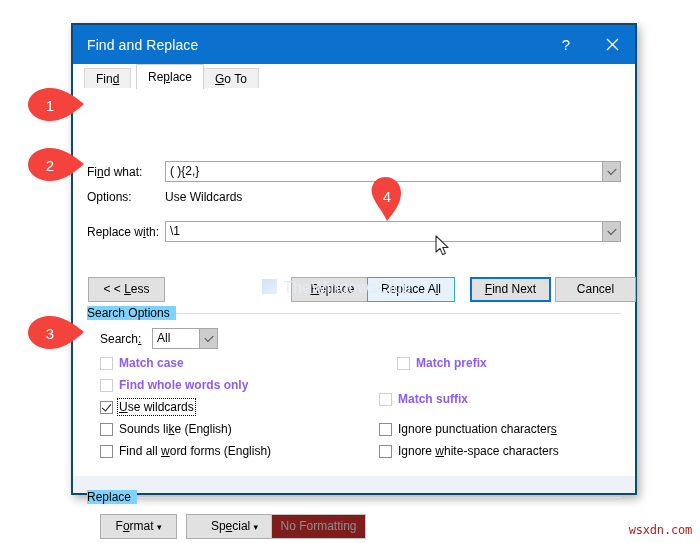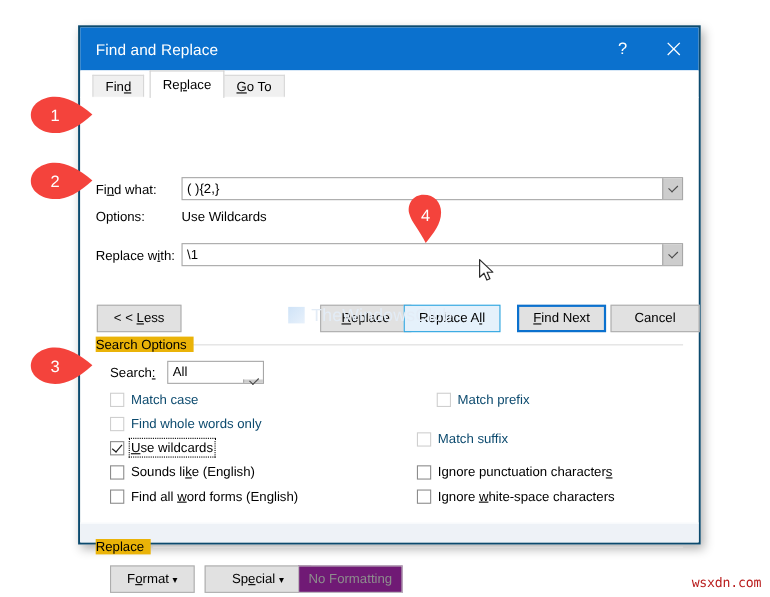--- a/index.html
+++ b/index.html
@@ -172,30 +172,30 @@
     background: #e5f1fb;
     border: 1px solid #2ca5e0;
   }
   .btn.default {
     background: #e1e1e1;
     border: 2px solid #0b71ce;
     line-height: 21px;
   }
   .btn.disabled {
     color: #8d8d8d;
-    background: #701a75;
+    background: #7f1d1d;
     border-color: #c4c4c4;
   }
 
   
   .group-label {
     position: absolute;
     font-size: 12px;
     color: #000;
-    background: #eab308;
+    background: #7dd3fc;
     padding-right: 6px;
     z-index: 2;
   }
   .group-line {
     position: absolute;
     height: 1px;
     background: #dcdcdc;
   }
 
   
@@ -218,21 +218,21 @@
   .cbox.dim { border-color: #cfcfcf; }
   .cbox .tick {
     position: absolute;
     left: 3px; top: 0px;
     width: 4px; height: 8px;
     border-right: 1.6px solid #1a1a1a;
     border-bottom: 1.6px solid #1a1a1a;
     transform: rotate(40deg);
   }
   .cblabel { color: #000; }
-  .cbrow.disabled .cblabel { color: #0c4a6e; }
+  .cbrow.disabled .cblabel { color: #8b5cf6; font-weight: bold; }
   .cbrow.focused .cblabel {
     outline: 1px dotted #000;
     outline-offset: 1px;
   }
 
   
   #watermark {
     position: absolute;
     left: 263px;
     top: 258px;
@@ -363,21 +363,21 @@
       <span class="u">F</span>ind Next
     </div>
     <div class="btn" style="left:482px; top:188px; width:81px;">Cancel</div>
 
     <div class="group-label" style="left:14px; top:217px;">Search Options</div>
     <div class="group-line" style="left:96px; top:224px; width:452px;"></div>
 
     <div class="row-label" style="left:27px; top:243px;">
       Search<span class="u">:</span>
     </div>
-    <div class="combo" style="left:79px; top:239px; width:88px;align-items:flex-end;">
+    <div class="combo" style="left:79px; top:239px; width:66px;">
       <div class="value">All</div>
       <div class="dropbtn">
           <span class="chev"></span>
         </div>
     </div>
 
     <div class="cbrow disabled" style="left:27px; top:267px;">
       <span class="cbox dim"></span>
       <span class="cblabel">Match case</span>
     </div>

